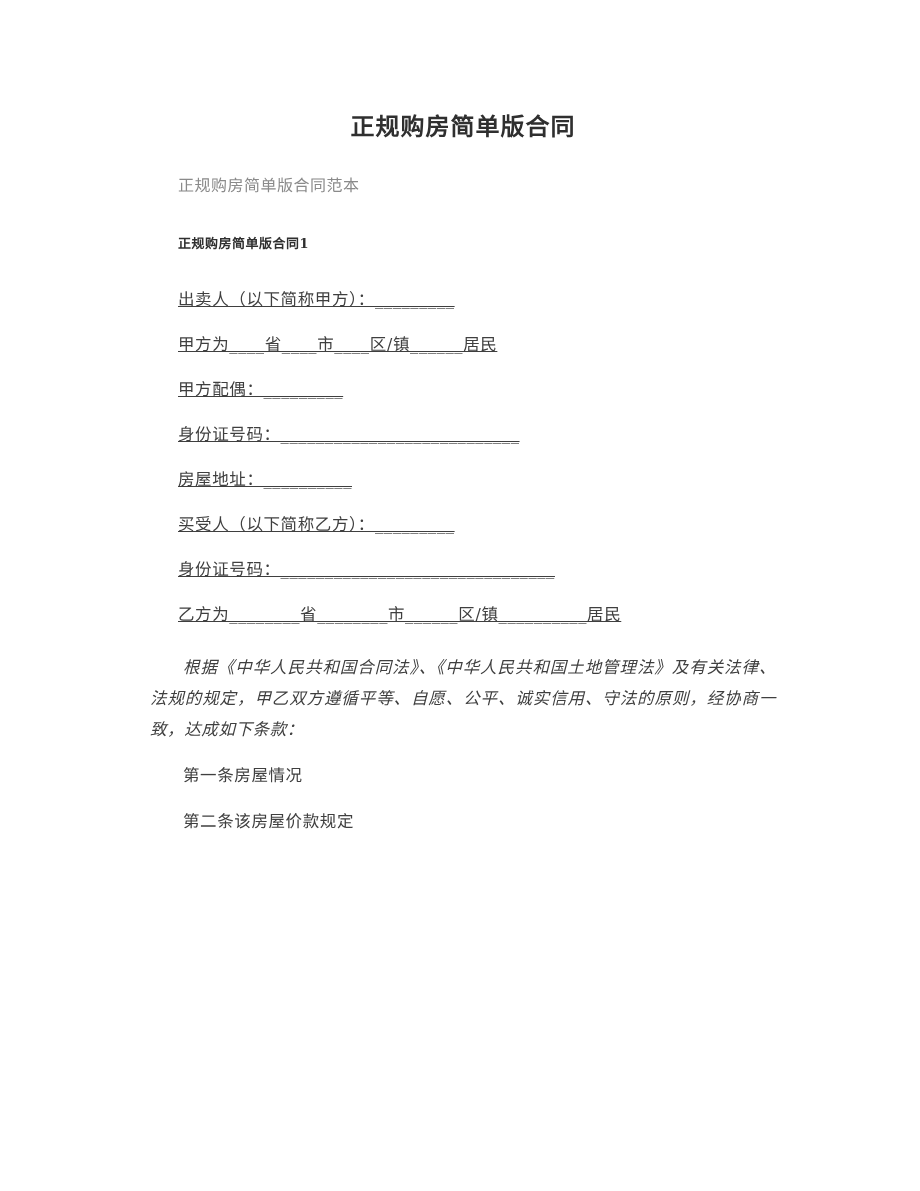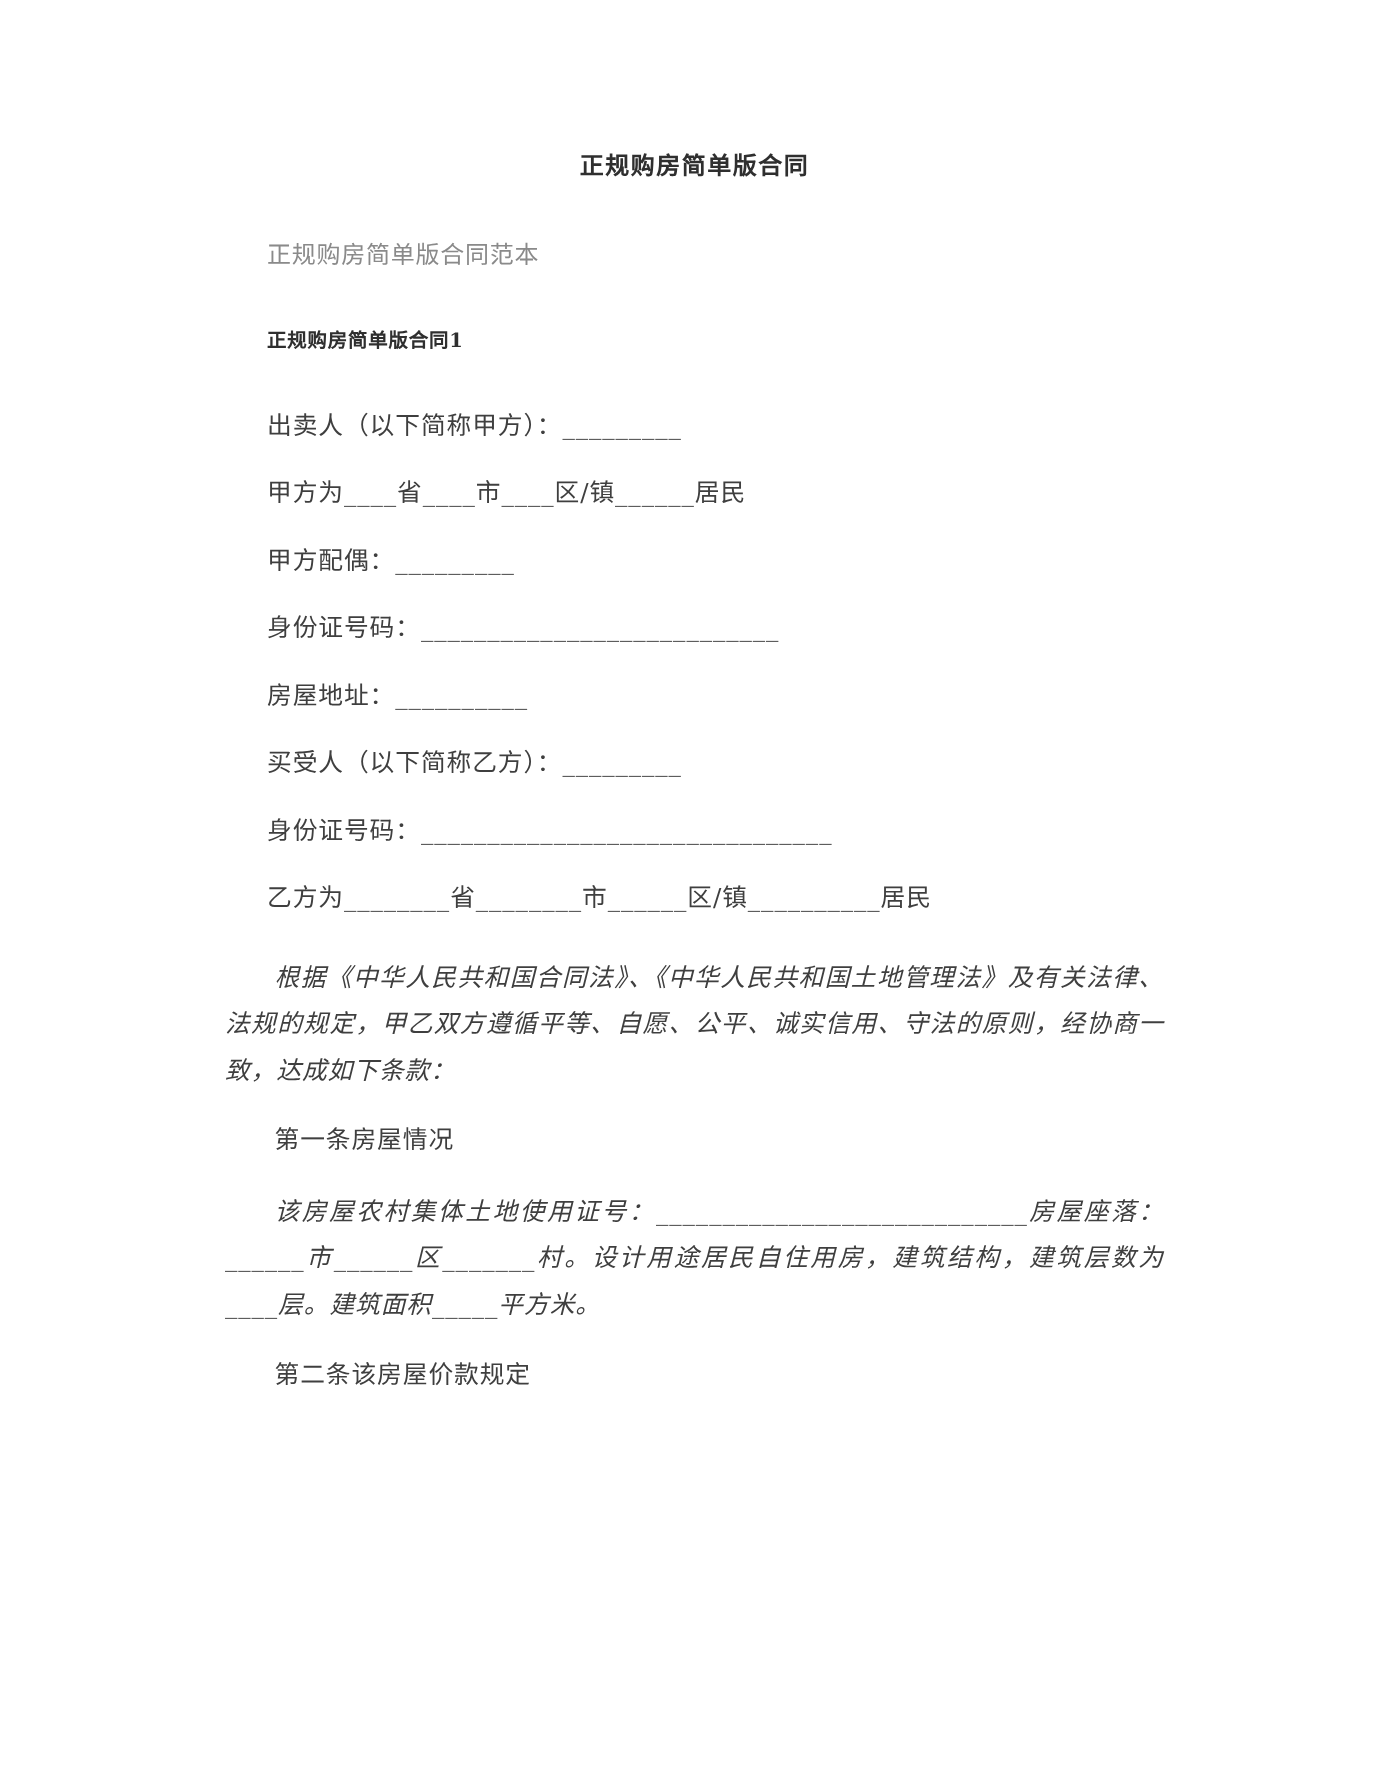--- a/index.html
+++ b/index.html
@@ -29,25 +29,25 @@
   .content {
     position: absolute;
     left: 150px;
     top: 96px;
     width: 626px;
   }
 
   
   .doc-title {
     text-align: center;
-    font-size: 16px;
+    font-size: 24px;
     font-weight: bold;
     letter-spacing: 1px;
     line-height: 30px;
-    margin: 0 0 30px 0;
+    margin: 16px 0 30px 0;
     color: #2f2f2f;
   }
 
   
   .doc-subtitle {
     font-size: 16px;
     line-height: 28px;
     color: #8a8a8a;
     margin: 0 0 30px 0;
     padding-left: 28px;
@@ -67,20 +67,21 @@
 
   
   .form-line {
     font-size: 16.5px;
     line-height: 28px;
     color: #3f3f3f;
     margin: 0 0 17px 0;
     padding-left: 28px;
     letter-spacing: 0.6px;
     white-space: nowrap;
+    text-decoration: underline;
   }
 
   
   .para {
     font-size: 16.5px;
     line-height: 31px;
     color: #3f3f3f;
     margin: 0 0 17px 0;
     text-align: justify;
     text-justify: inter-ideograph;
@@ -130,19 +131,18 @@
     <p class="form-line">身份证号码：_______________________________</p>
 
     <p class="form-line">乙方为________省________市______区/镇__________居民</p>
 
     <div class="spacer-sm"></div>
 
     <p class="para">根据《中华人民共和国合同法》、《中华人民共和国土地管理法》及有关法律、法规的规定，甲乙双方遵循平等、自愿、公平、诚实信用、守法的原则，经协商一致，达成如下条款：</p>
 
     <p class="clause">第一条房屋情况</p>
 
-    <p class="para para-tight">该房屋农村集体土地使用证号：____________________________房屋座落：______市______区_______村。设计用途居民自住用房，建筑结构，建筑层数为____层。建筑面积_____平方米。</p>
 
 
     <p class="clause">第二条该房屋价款规定</p>
 
   </div>
 </div>
 
 </body></html>

